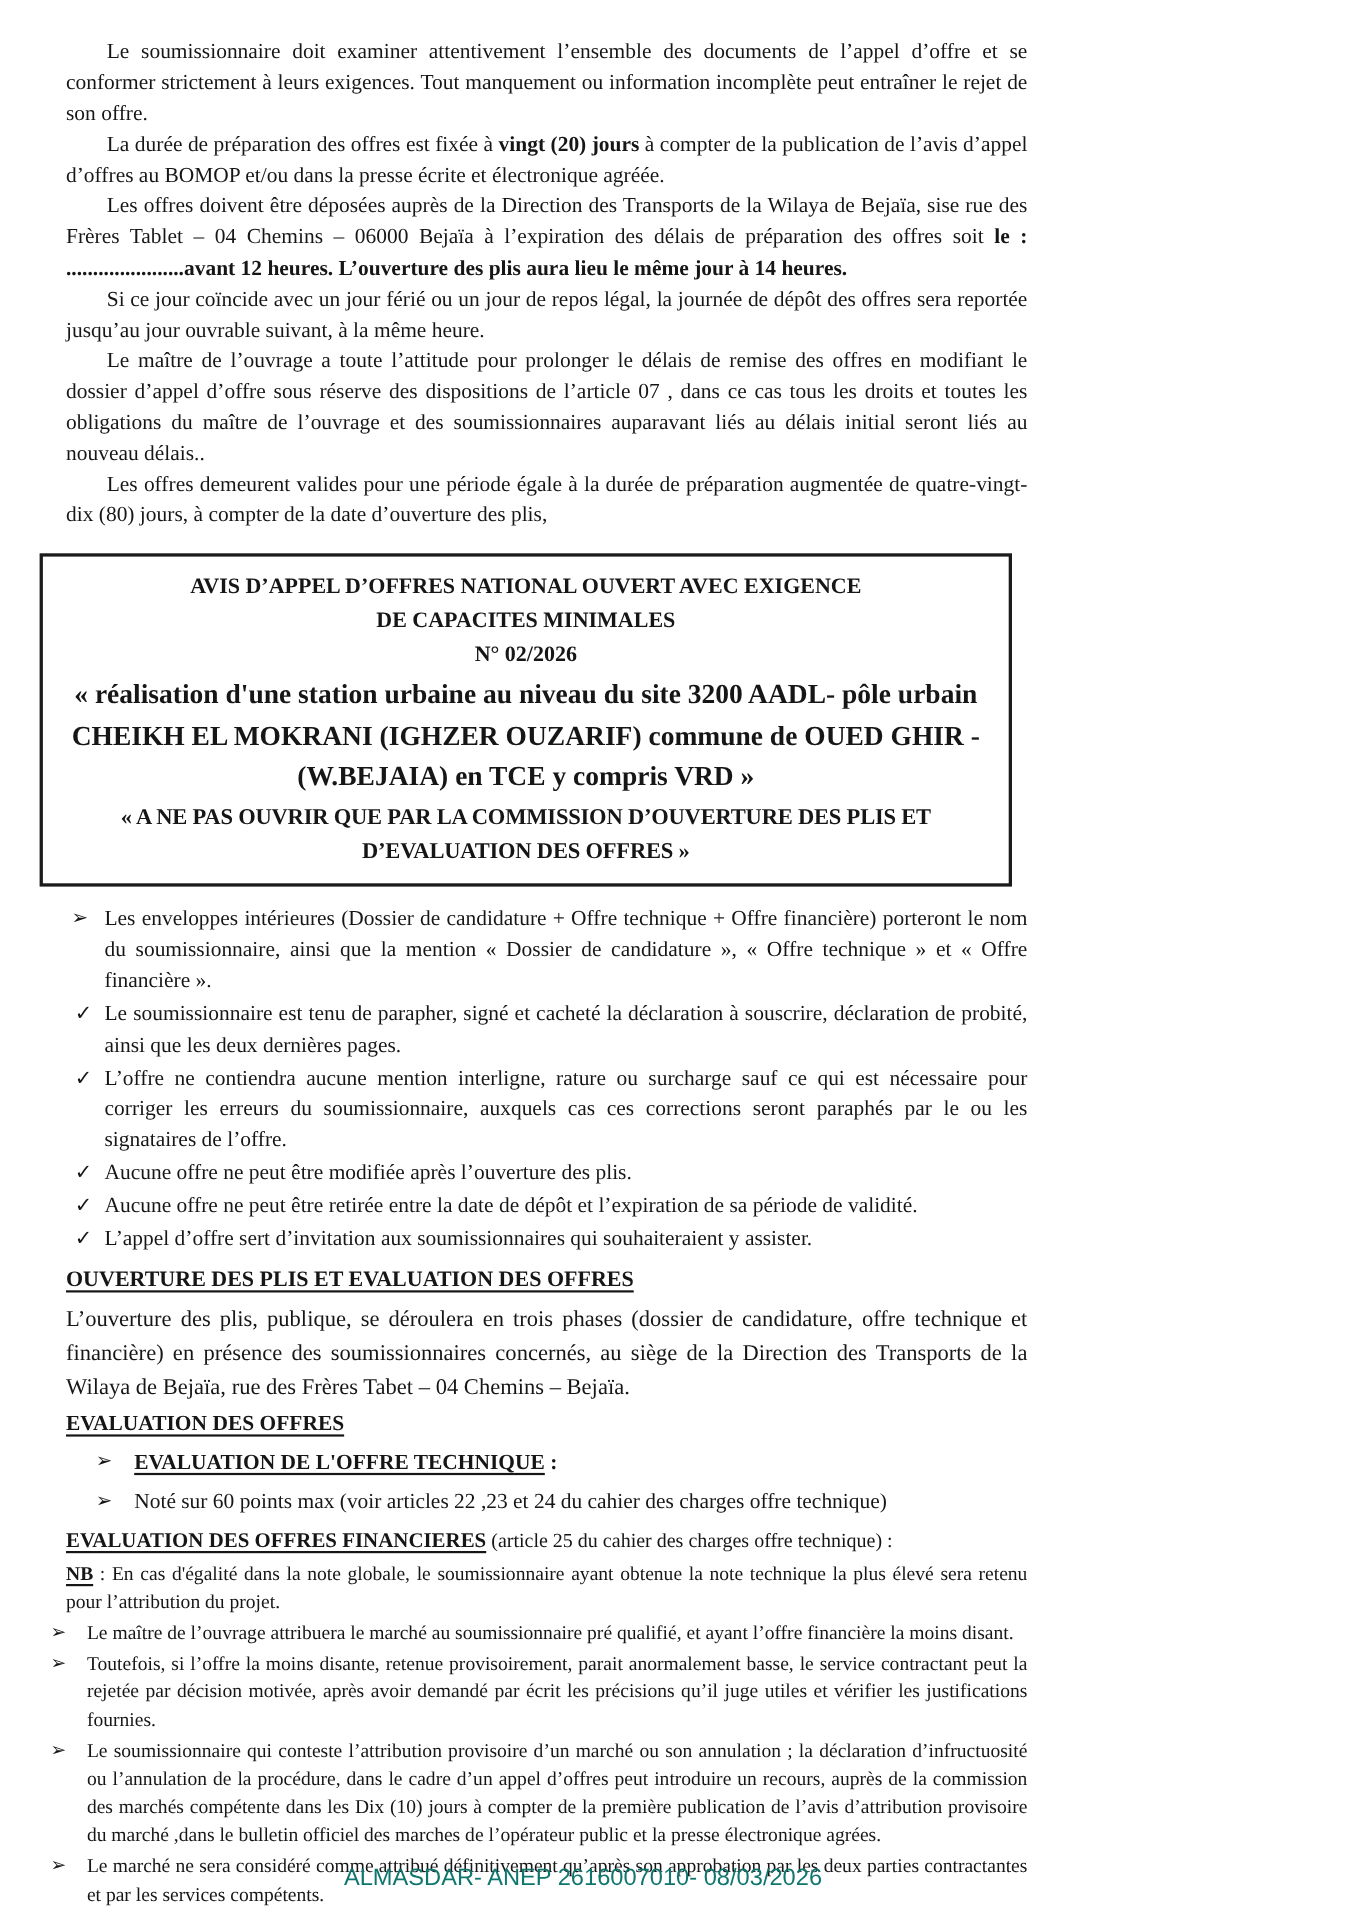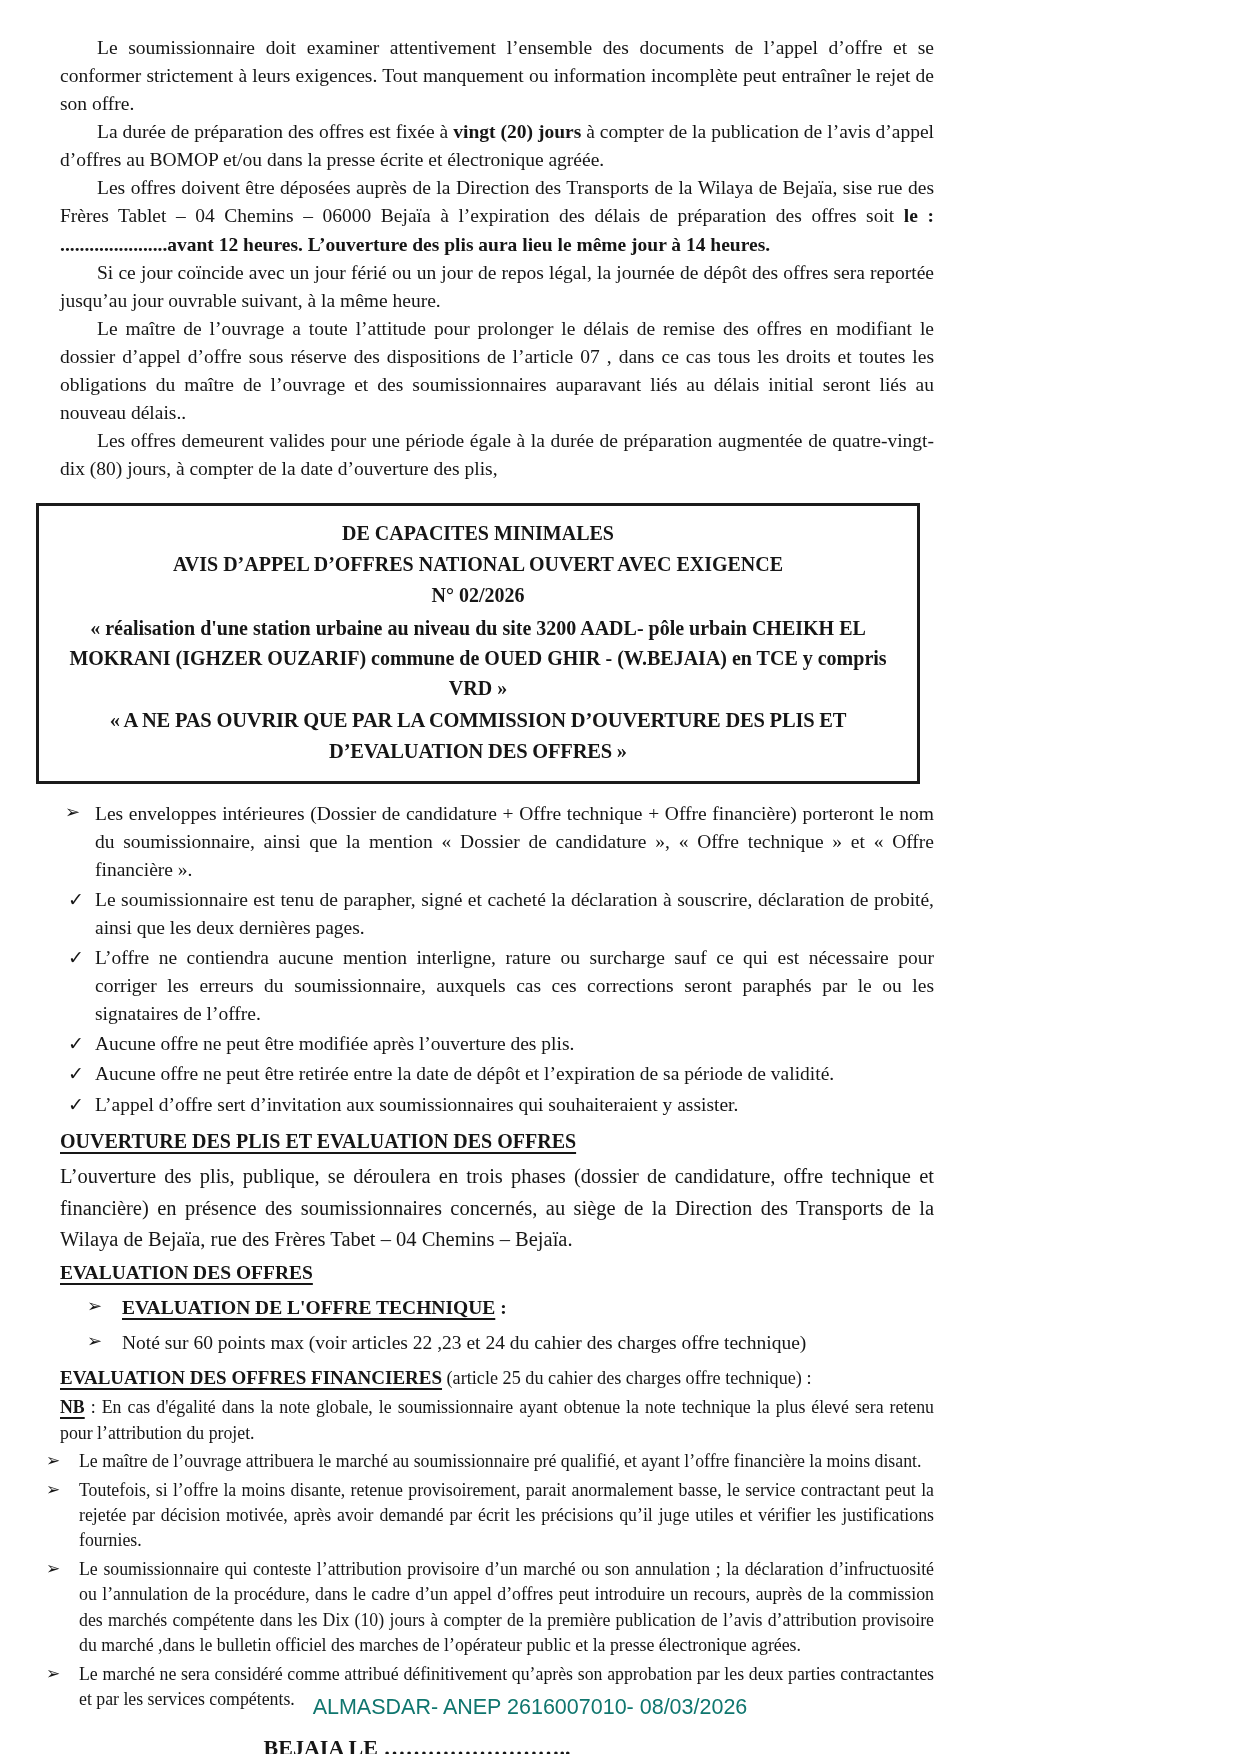--- a/index.html
+++ b/index.html
@@ -23,21 +23,21 @@
 
   
   .notice-box {
     margin: 20px 14px 0 -24px;
     border: 3px solid #1b1b1b;
     padding: 12px 10px 14px 10px;
     text-align: center;
     font-weight: bold;
   }
   .bx1 { font-size: 20px; line-height: 1.55; }
-  .bx2 { font-size: 20px; line-height: 1.5; margin-top: 2px; text-align: center; }
+  .bx2 { font-size: 25px; line-height: 1.5; margin-top: 2px; text-align: center; }
   .bx3 { font-size: 20.5px; line-height: 1.5; margin-top: 2px; letter-spacing: -0.2px; }
 
   
   .list1 { margin-top: 16px; }
   .li1 { position: relative; padding-left: 35px; text-align: justify; margin-bottom: 2px; }
   .li1 .mk { position: absolute; left: 5px; top: 0; font-size: 18px; }
   .li1 .mk.check { left: 8px; font-size: 19px; }
 
   .li-sub { position: relative; padding-left: 62px; margin-top: 7px; }
   .li-sub .mk { position: absolute; left: 27px; top: 0; font-size: 18px; }
@@ -85,22 +85,22 @@
   <p class="ind"><span>Les offres doivent être déposées auprès de la Direction des Transports de la Wilaya de Bejaïa, sise rue des Frères Tablet – 04 Chemins – 06000 Bejaïa à l’expiration des délais de préparation des offres soit </span><b>le : ......................avant 12 heures. L’ouverture des plis aura lieu le même jour à 14 heures.</b></p>
 
   <p class="ind">Si ce jour coïncide avec un jour férié ou un jour de repos légal, la journée de dépôt des offres sera reportée jusqu’au jour ouvrable suivant, à la même heure.</p>
 
   <p class="ind">Le maître de l’ouvrage a toute l’attitude pour prolonger le délais de remise des offres en modifiant le dossier d’appel d’offre sous réserve des dispositions de l’article 07 , dans ce cas tous les droits et toutes les obligations du maître de l’ouvrage et des soumissionnaires auparavant liés au délais initial seront liés au nouveau délais..</p>
 
   <p class="ind">Les offres demeurent valides pour une période égale à la durée de préparation augmentée de quatre-vingt-dix (80) jours, à compter de la date d’ouverture des plis,</p>
 
 
   <div class="notice-box">
+    <div class="bx1">AVIS D’APPEL D’OFFRES NATIONAL OUVERT AVEC EXIGENCE</div>
     <div class="bx1">DE CAPACITES MINIMALES</div>
-    <div class="bx1">AVIS D’APPEL D’OFFRES NATIONAL OUVERT AVEC EXIGENCE</div>
     <div class="bx1">N° 02/2026</div>
     <div class="bx2">« réalisation d'une station urbaine au niveau du site 3200 AADL- pôle urbain CHEIKH EL MOKRANI (IGHZER OUZARIF) commune de OUED GHIR - (W.BEJAIA)  en TCE y  compris VRD »</div>
     <div class="bx3">« A NE PAS OUVRIR QUE PAR LA COMMISSION D’OUVERTURE DES PLIS ET D’EVALUATION DES OFFRES »</div>
   </div>
 
   <div class="list1">
     <div class="li1"><span class="mk">➢</span><span class="tx">Les enveloppes intérieures (Dossier de candidature + Offre technique + Offre financière) porteront le nom du soumissionnaire, ainsi que la mention « Dossier de candidature », « Offre technique » et « Offre financière ».</span></div>
     <div class="li1"><span class="mk check">✓</span><span class="tx">Le soumissionnaire est tenu de parapher, signé et cacheté la déclaration à souscrire, déclaration de probité, ainsi que les deux dernières pages.</span></div>
     <div class="li1"><span class="mk check">✓</span><span class="tx">L’offre ne contiendra aucune mention interligne, rature ou surcharge sauf ce qui est nécessaire pour corriger les erreurs du soumissionnaire, auxquels cas ces corrections seront paraphés par le ou les signataires de l’offre.</span></div>
     <div class="li1"><span class="mk check">✓</span><span class="tx">Aucune offre ne peut être modifiée après l’ouverture des plis.</span></div>

